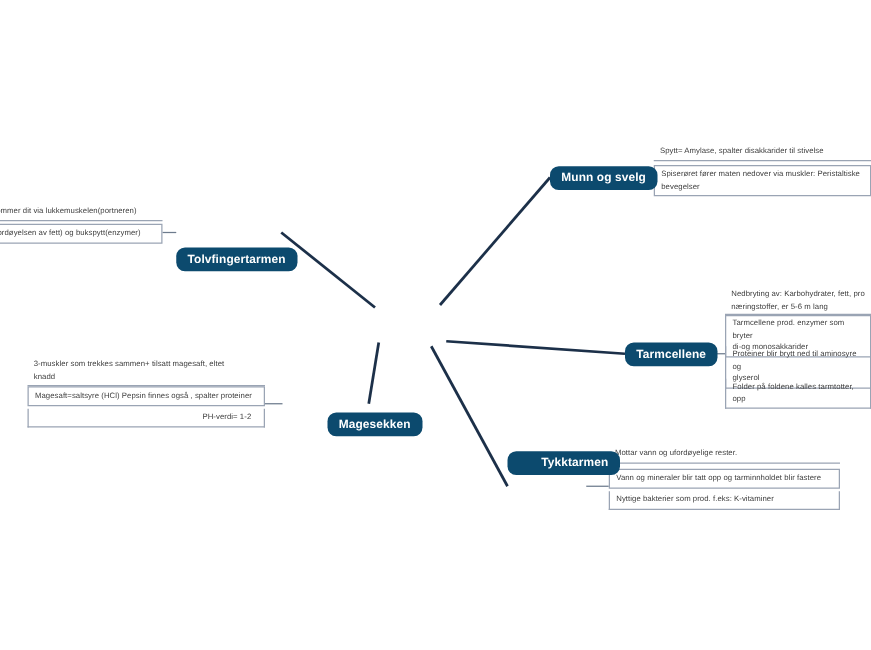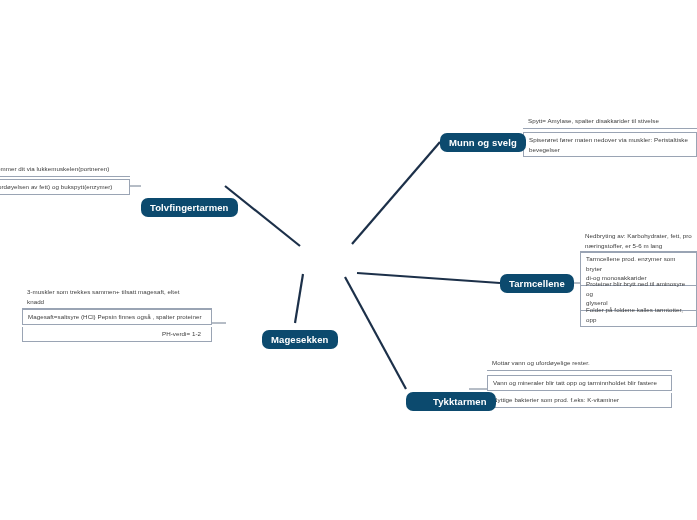--- a/index.html
+++ b/index.html
@@ -140,21 +140,21 @@
 
   <div class="topic-node" style="left:226px; top:330px;margin-left:36px;">Magesekken</div>
 
   <div class="leaf underline" style="left:22px; top:285px; width:190px;">3-muskler som  trekkes sammen+ tilsatt magesaft, eltet
 knadd</div>
 
   <div class="leaf boxed" style="left:22px; top:309px; width:190px;">Magesaft=saltsyre (HCl) Pepsin finnes også , spalter proteiner</div>
 
   <div class="leaf boxed top-open" style="left:22px; top:327px; width:190px; text-align:right; padding-right:10px;">PH-verdi= 1-2</div>
 
-  <div class="topic-node" style="left:406px; top:392px;padding-left:27px;">Tykktarmen</div>
+  <div class="topic-node" style="left:406px; top:361px;padding-left:27px;">Tykktarmen</div>
 
   <div class="leaf underline" style="left:487px; top:356px; width:185px;">Mottar vann og ufordøyelige rester.</div>
 
   <div class="leaf boxed" style="left:487px; top:375px; width:185px;">Vann og mineraler blir tatt opp og tarminnholdet blir fastere</div>
 
   <div class="leaf boxed top-open" style="left:487px; top:393px; width:185px;">Nyttige bakterier som prod. f.eks: K-vitaminer</div>
 
 </div>
 
 </body></html>

